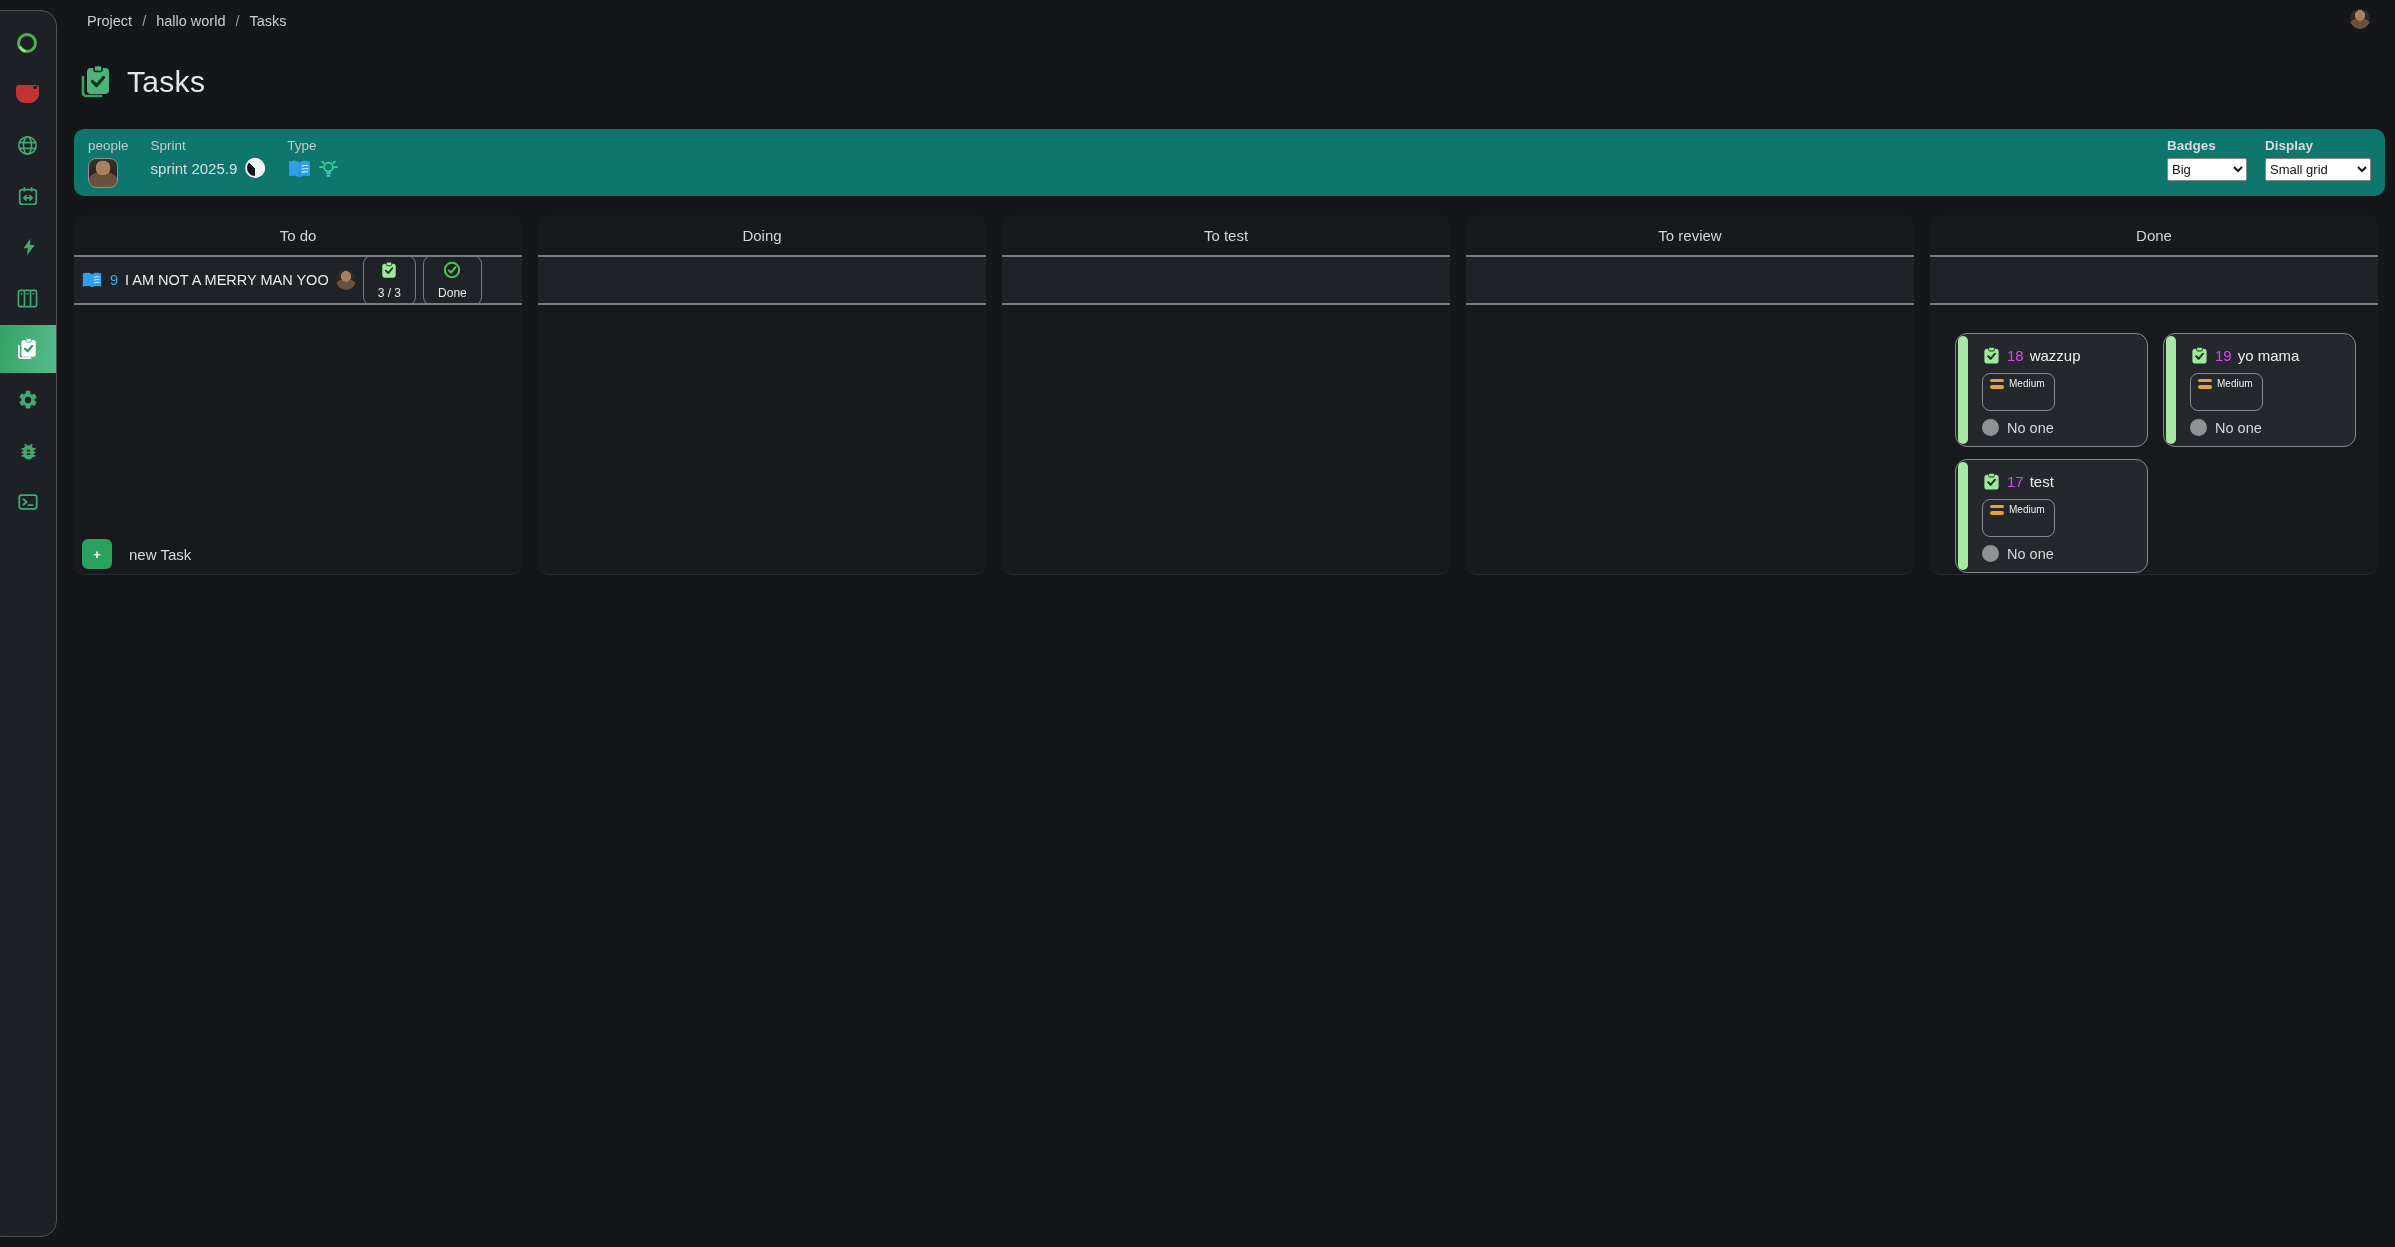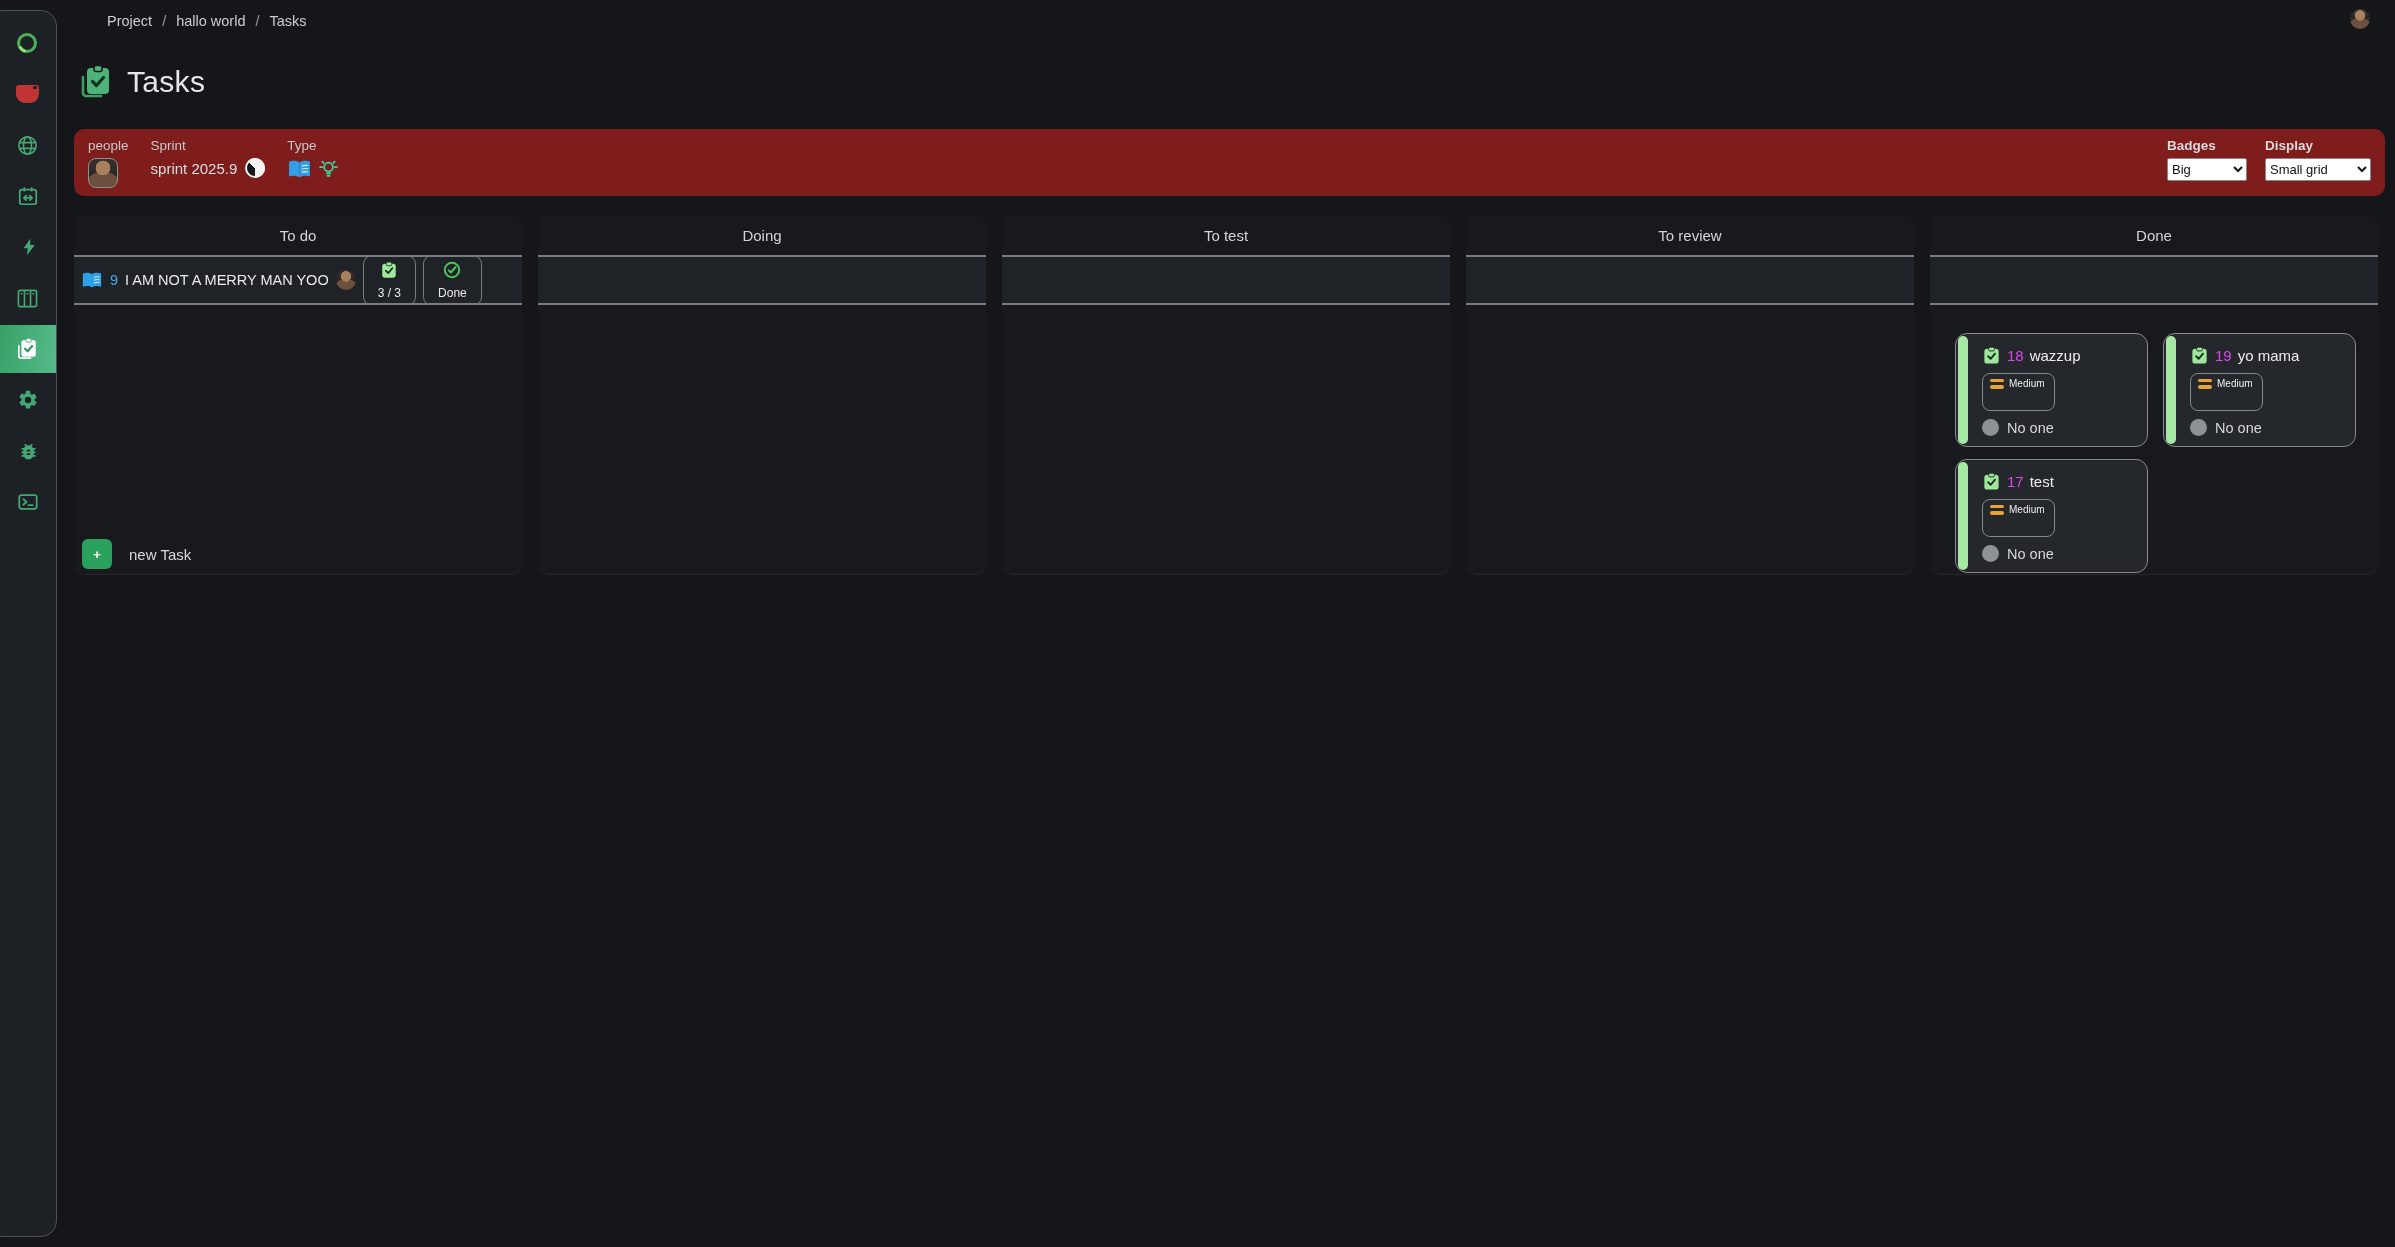--- a/index.html
+++ b/index.html
@@ -38,21 +38,21 @@
   }
   .red-bowl::after {
     content:''; position:absolute; right:2px; top:1px;
     width:4px; height:3px; background:#1d2126; border-radius:1px;
   }
 
   
   .breadcrumb {
     position:absolute; left:87px; top:13px;
     display:flex; gap:10px; align-items:center;
-    font-size:14.5px; color:#cbcdcf;margin-left:20px;
+    font-size:14.5px; color:#cbcdcf;
   }
   .breadcrumb .sep { color:#9a9da0; }
   .breadcrumb .crumb { cursor:pointer; }
   .topbar-avatar {
     position:absolute; right:25px; top:9px;
     width:20px; height:20px; border-radius:50%;
     cursor:pointer;
   }
   .avatar-ph {
     background:
@@ -65,21 +65,21 @@
   .title-row {
     position:absolute; left:74px; top:62px;
     display:flex; align-items:center; gap:13px;
   }
   .page-title { font-size:30px; font-weight:400; color:#e4e6e8; letter-spacing:0.3px; }
 
   
   .filter-bar {
     position:absolute; left:74px; top:129px;
     width:2311px; height:67px;
-    background:#7f1d1d;
+    background:#0f766e;
     border-radius:10px;
     display:flex; align-items:flex-start;
     padding:9px 14px;
   }
   .fgroup { display:flex; flex-direction:column; gap:5px; margin-right:22px; }
   .flabel { font-size:13.5px; color:#c6c8ca; }
   .people-avatar {
     width:30px; height:30px; border-radius:8px;
     border:1px solid #8b8e92; cursor:pointer;
   }

